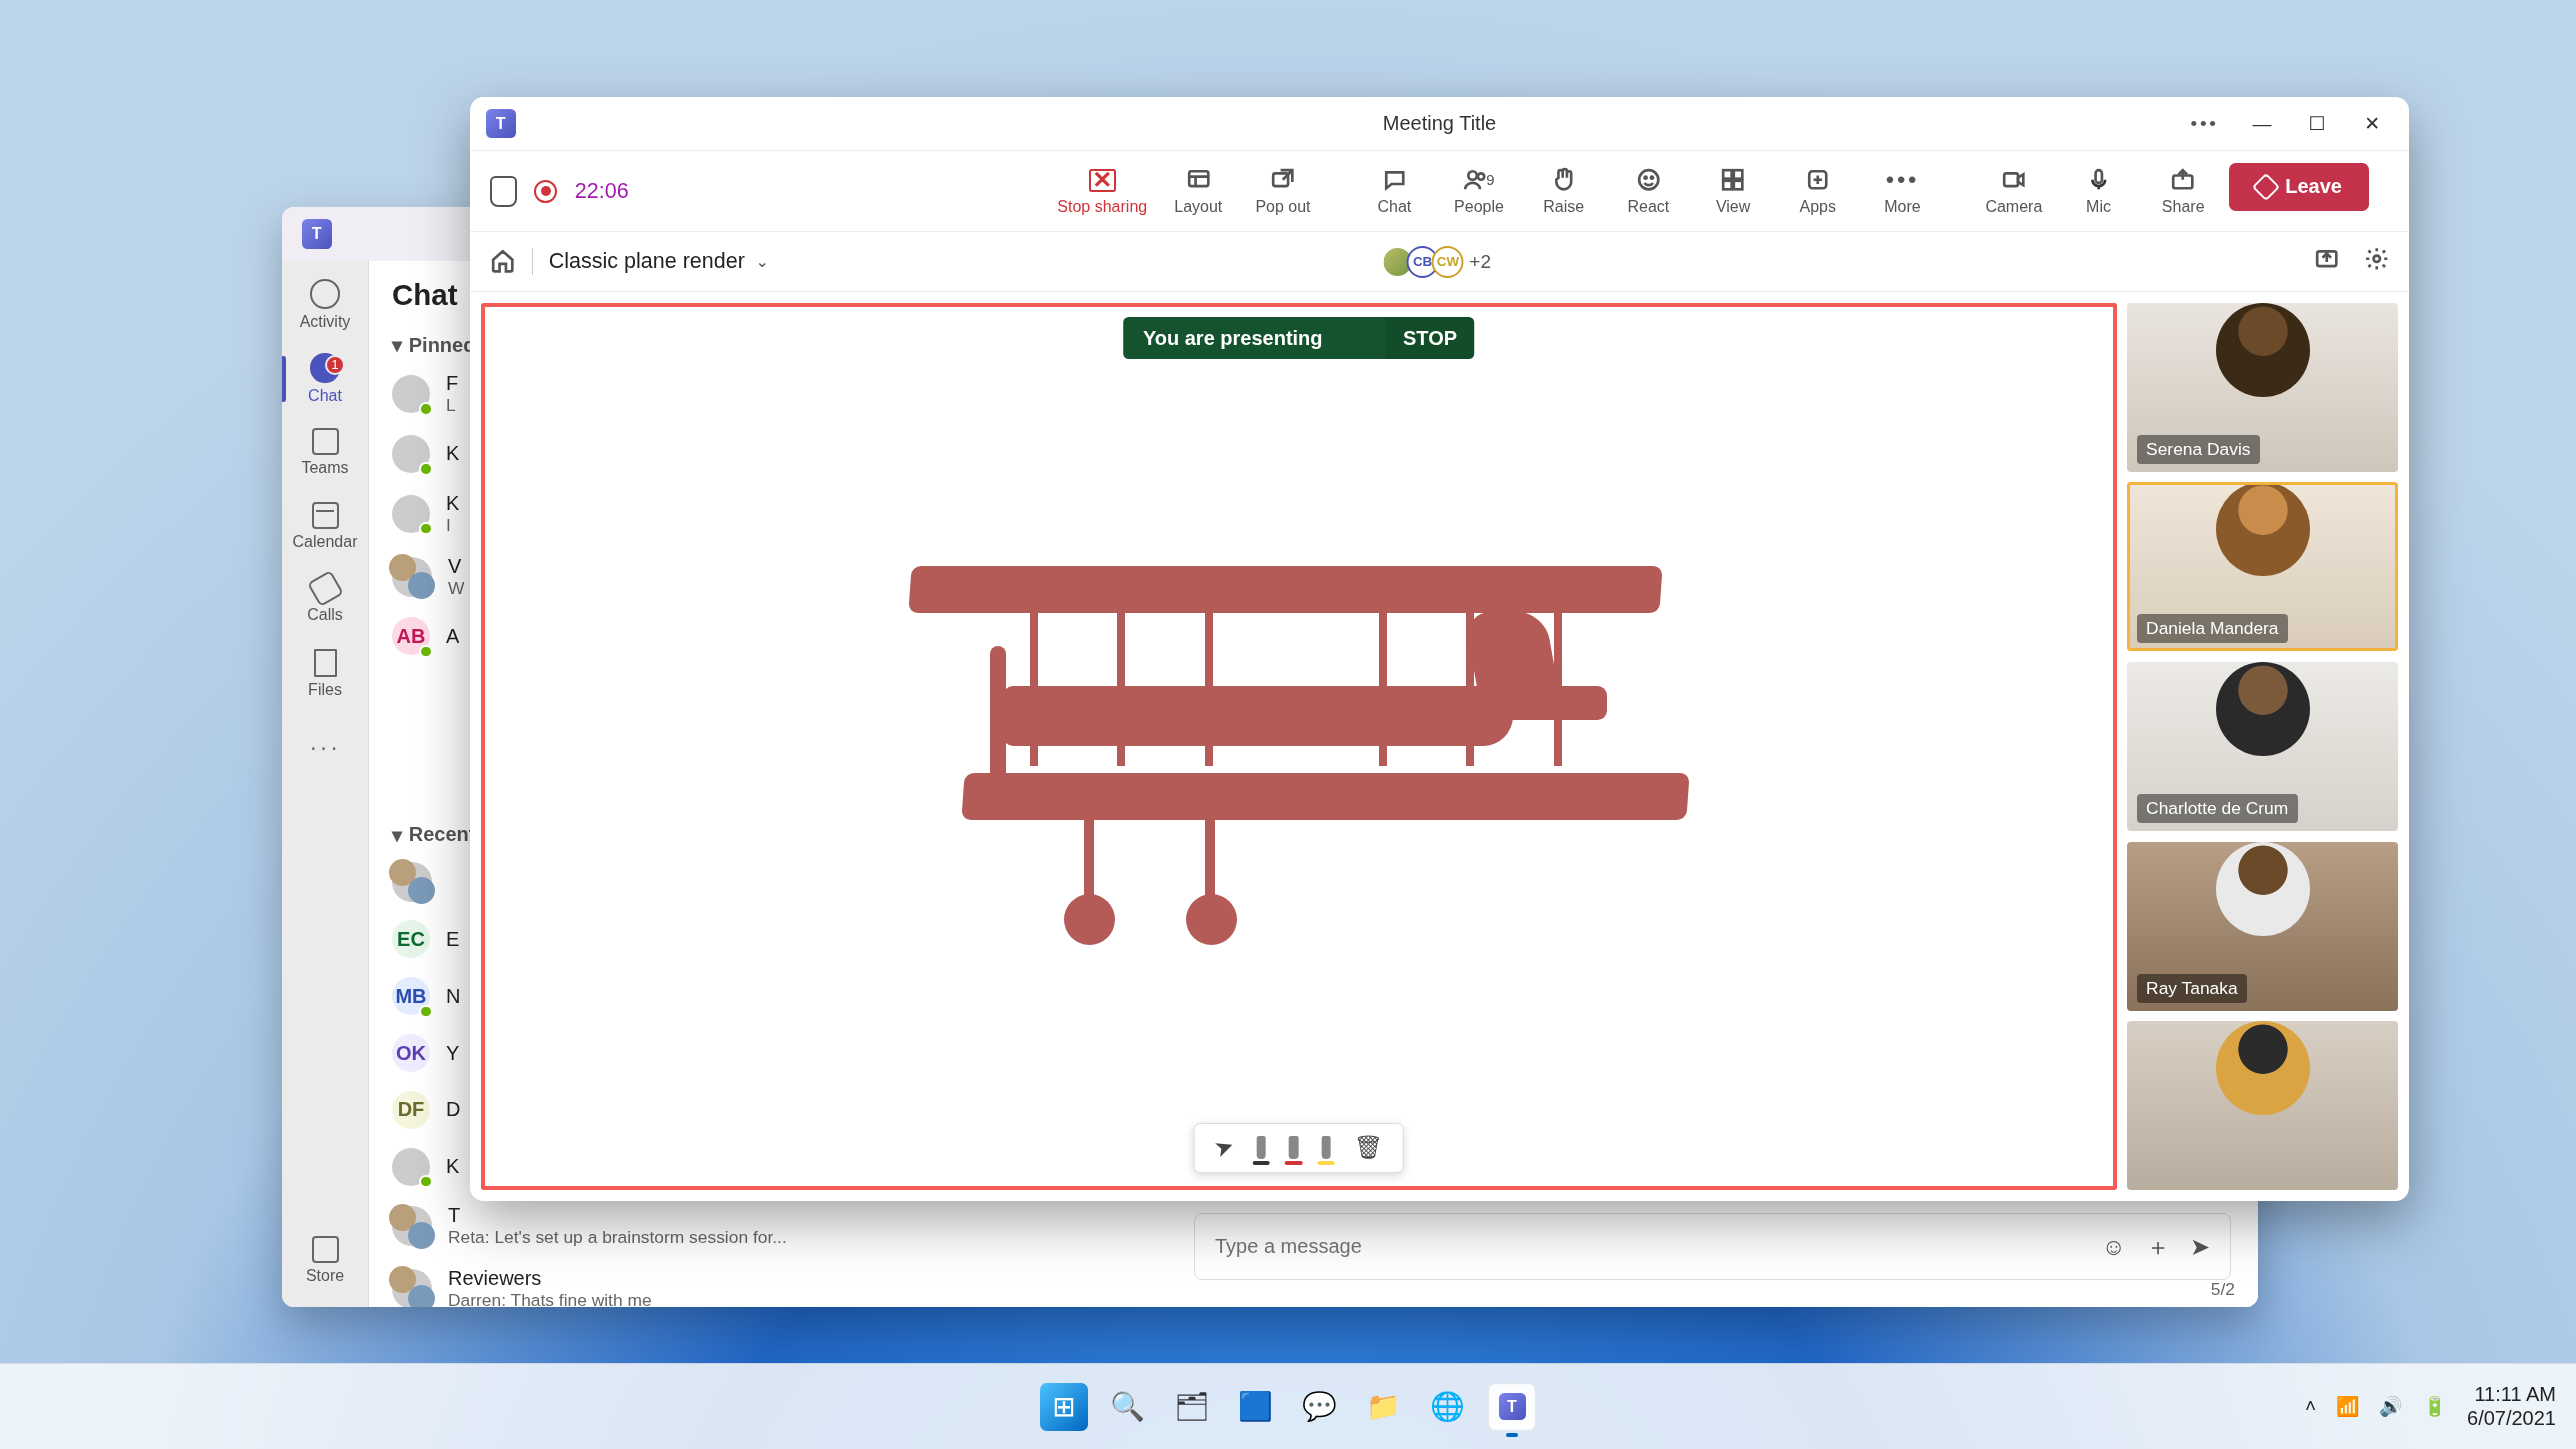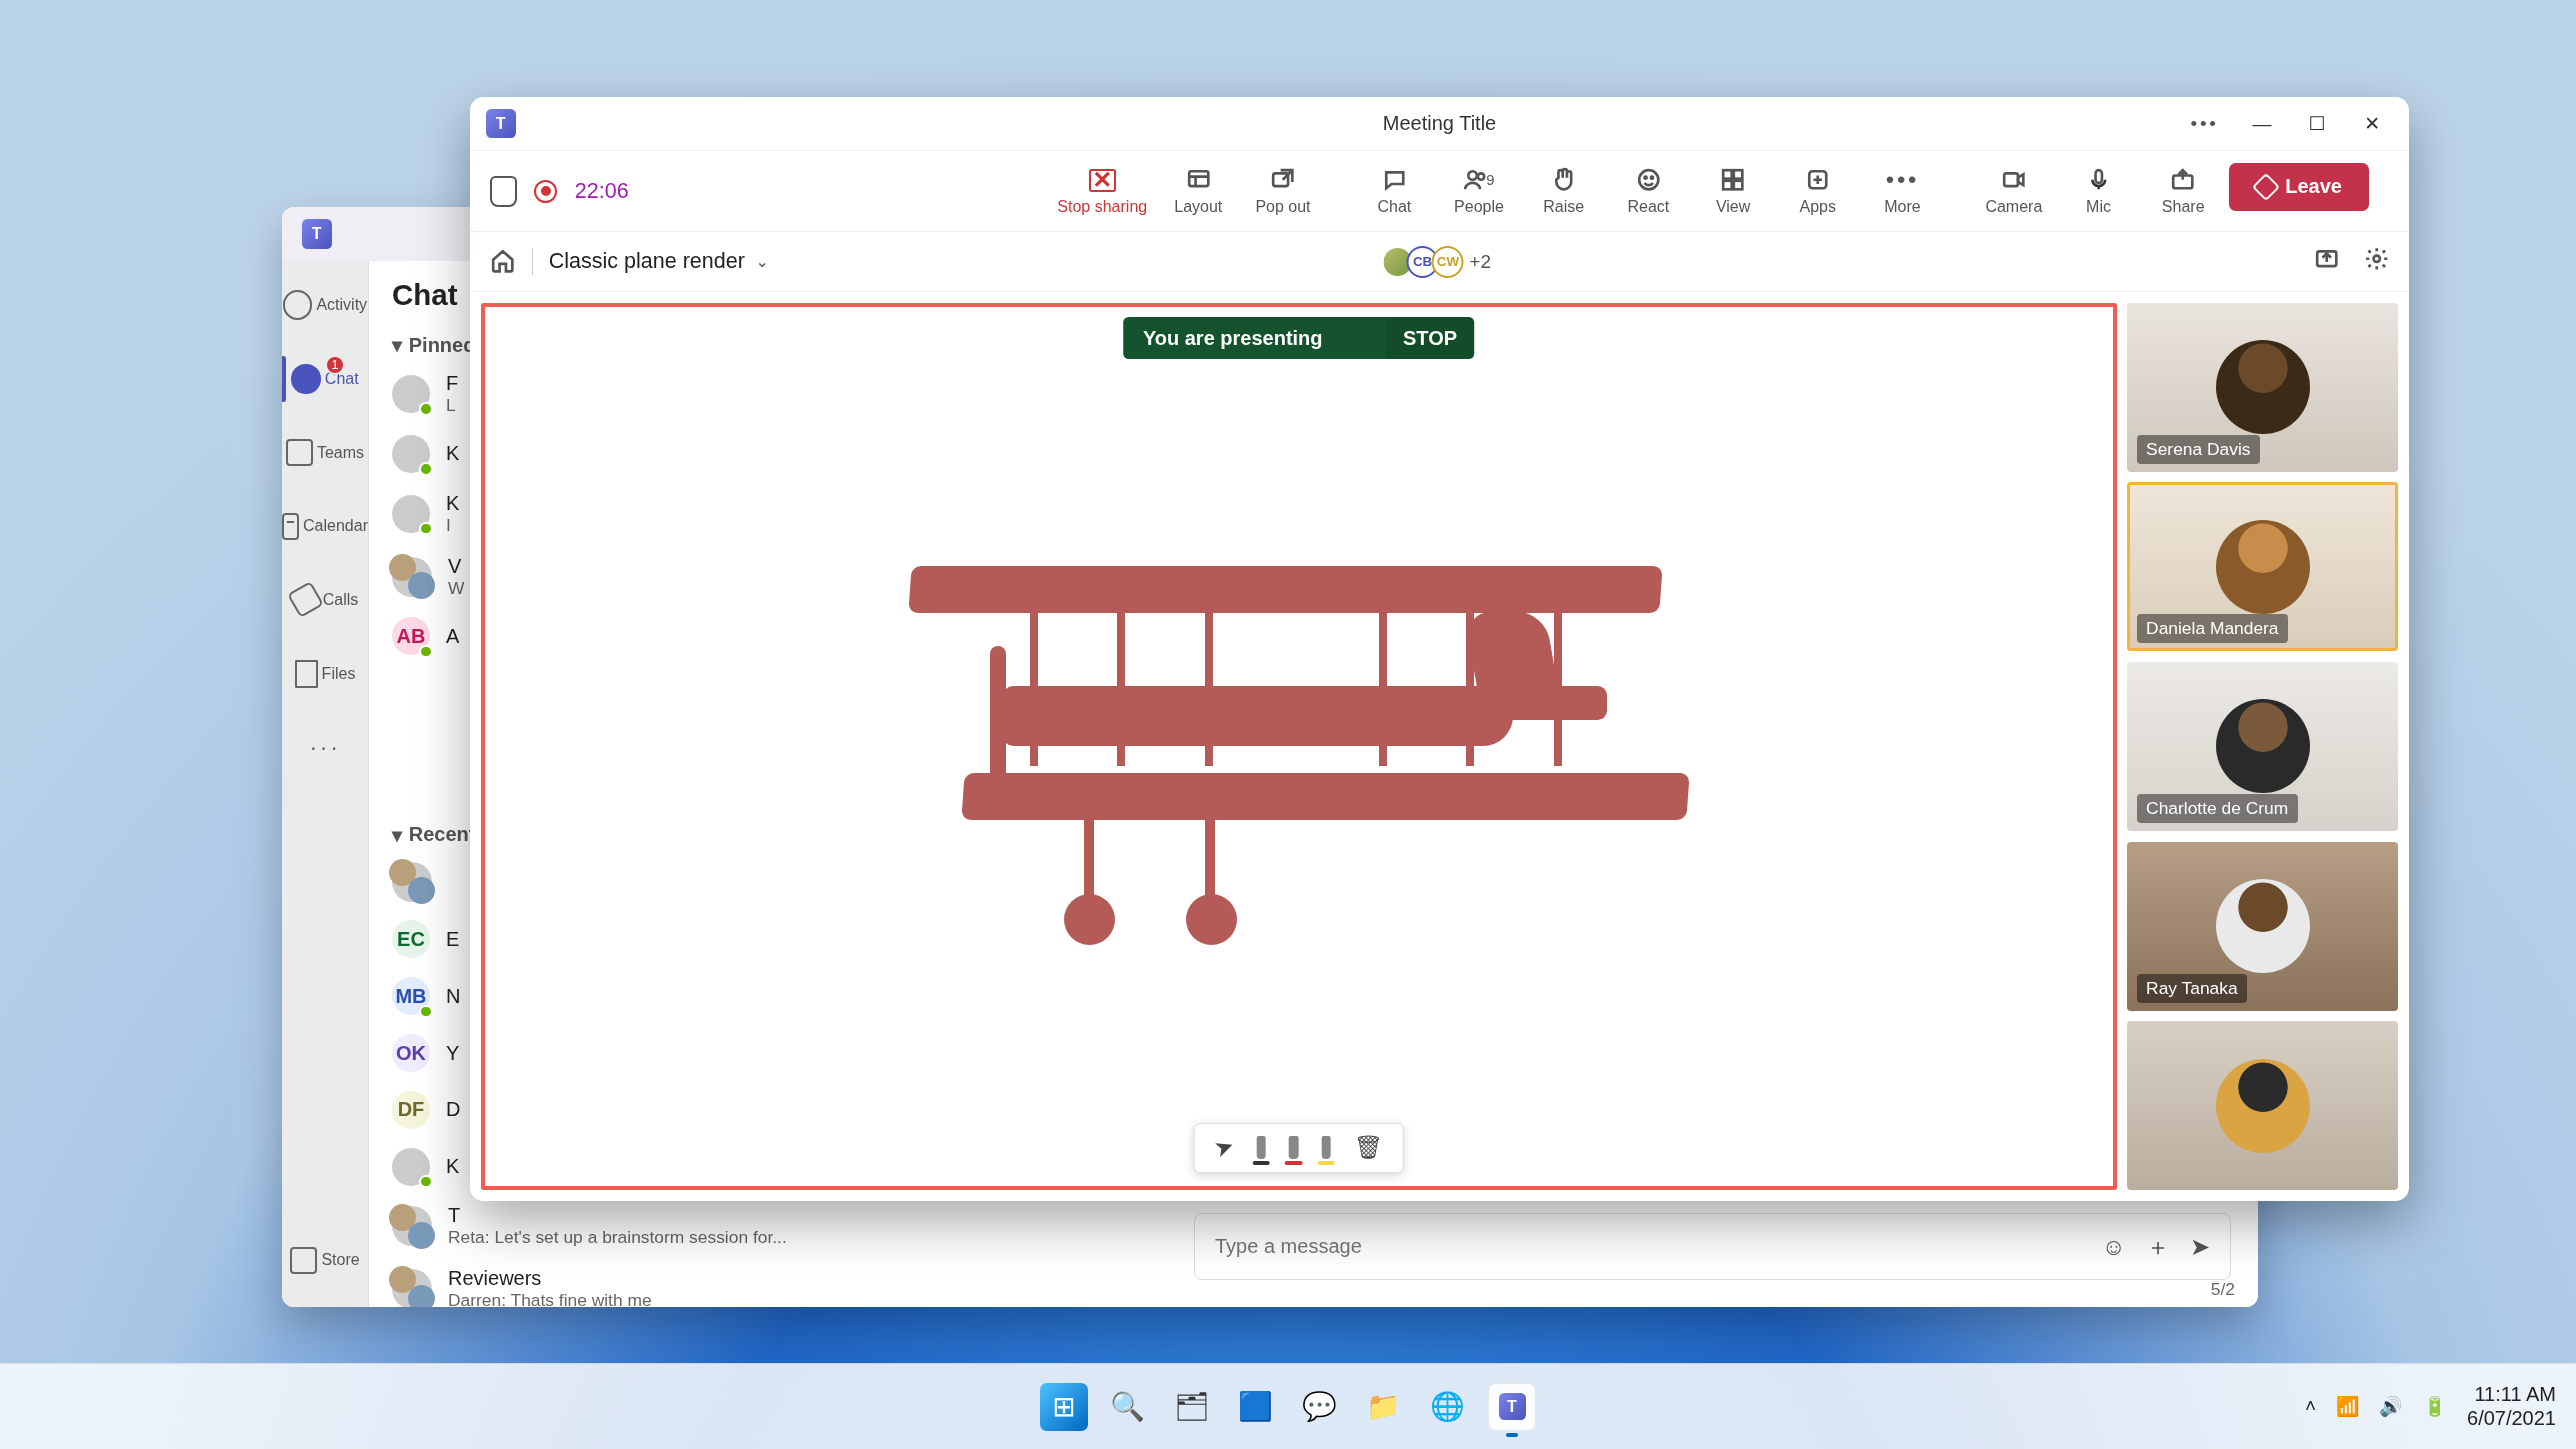--- a/index.html
+++ b/index.html
@@ -45,21 +45,21 @@
     background:linear-gradient(135deg,#7b83eb,#4b53bc); border-radius:5.4px; position:relative;
   }
   .teams-logo::after{content:"T"; position:absolute; inset:0; display:flex; align-items:center; justify-content:center; color:#fff; font-weight:700; font-size:16px;}
   .shell-body { display:flex; height:calc(100% - 54px); }
   .app-rail {
     width:87px; background:#ebebeb; border-right:0.7px solid #ddd;
     display:flex; flex-direction:column; align-items:center; padding-top:10.7px; gap:6.7px;
     position:relative;
   }
   .rail-item {
-    width:100%; height:67px; display:flex; flex-direction:row; align-items:center; justify-content:center;
+    width:100%; height:67px; display:flex; flex-direction:column; align-items:center; justify-content:center;
     font-size:16px; color:#555; gap:4px; position:relative;
   }
   .rail-item .ico { width:29.5px; height:29.5px; border:2px solid #666; border-radius:50%; }
   .rail-item.chat .ico { border:none; background:#4b53bc; border-radius:50%; }
   .rail-item.chat { color:#4b53bc; }
   .rail-item.chat::before { content:""; position:absolute; left:0; top:10.7px; bottom:10.7px; width:4px; background:#4b53bc; border-radius:0 2.7px 2.7px 0; }
   .rail-badge {
     position:absolute; top:9.4px; left:43px; min-width:20px; height:20px; padding:0 4px;
     background:#d13438; color:#fff; border-radius:10px; font-size:13.4px;
     display:flex; align-items:center; justify-content:center; border:2px solid #ebebeb;
@@ -225,21 +225,21 @@
   .pen::after{content:"";position:absolute;left:-4px;right:-4px;bottom:-5.4px;height:4px;border-radius:2px;}
   .pen.blk::after{background:#333;}
   .pen.red::after{background:#d13438;}
   .pen.hl::after{background:#ffd54a;}
   
   .roster {
     width:271px; display:flex; flex-direction:column; gap:10.7px;
   }
   .tile {
     flex:1; background:#556; border-radius:4px; position:relative; overflow:hidden;
-    display:flex; align-items:center; justify-content:center;
+    display:flex; justify-content:center;
   }
   .tile.speaking { outline:3.4px solid #f3b33d; outline-offset:-3.4px; }
   .tile .name {
     position:absolute; left:9.4px; bottom:8px; color:#fff; font-size:17.4px;
     background:rgba(0,0,0,0.45); padding:4px 9.4px; border-radius:4px;
   }
   .person {
     width:94px; height:94px; border-radius:50%;
   }
   .tile.t1{background:linear-gradient(180deg,#e9e4de,#cfc7bb);} .tile.t1 .person{background:radial-gradient(circle at 50% 30%, #6b4a2a 30%, #3b2a16 31%);}

